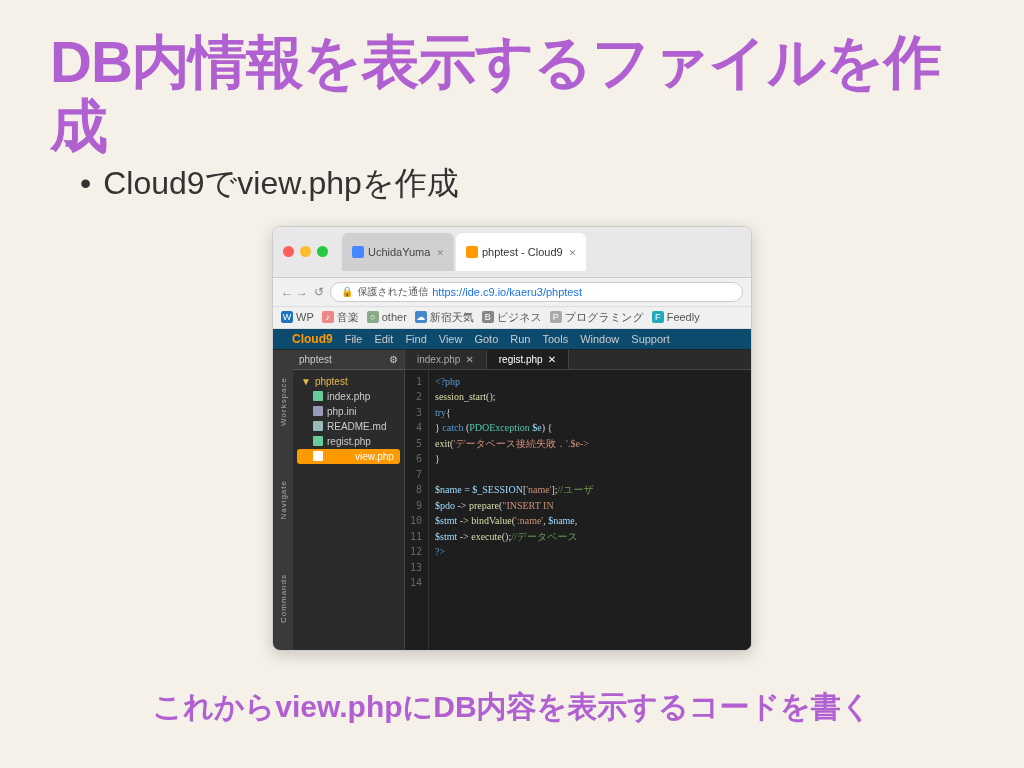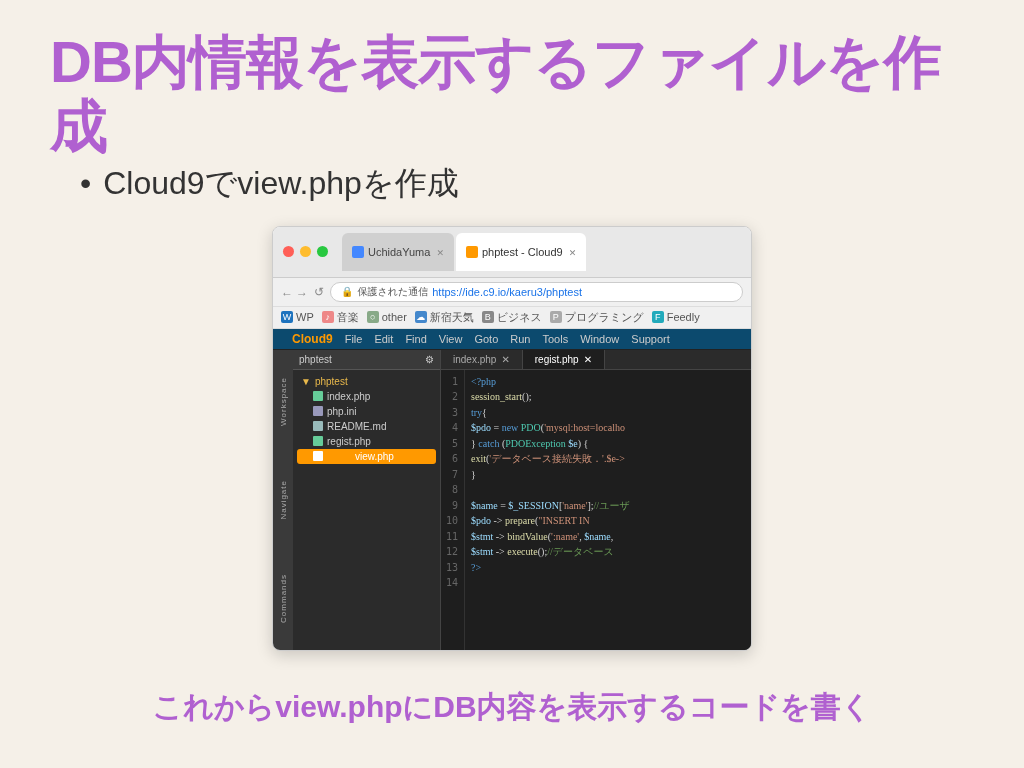--- a/index.html
+++ b/index.html
@@ -242,21 +242,21 @@
 
     .sidebar-label-text {
       color: #aaa;
       font-size: 8px;
       writing-mode: vertical-rl;
       transform: rotate(180deg);
       letter-spacing: 1px;
     }
 
     .file-panel {
-      width: 148px;
+      width: 112px;
       background: #2b2b2b;
       border-right: 1px solid #444;
       overflow: hidden;
     }
 
     .file-panel-header {
       background: #3a3a3a;
       color: #ccc;
       font-size: 10px;
       padding: 4px 6px;
@@ -530,21 +530,20 @@
             </div>
           </div>
           <div class="editor-content">
             <div class="line-numbers">
               1<br>2<br>3<br>4<br>5<br>6<br>7<br>8<br>9<br>10<br>11<br>12<br>13<br>14
             </div>
             <div class="code-area">
               <div class="code-line"><span class="kw">&lt;?php</span></div>
               <div class="code-line"><span class="fn">session_start</span>();</div>
               <div class="code-line"><span class="kw">try</span>{</div>
-              <div class="code-line"><span class="var">$pdo</span> = <span class="kw">new</span> <span class="cls">PDO</span>(<span class="st">'mysql:host=localho</span></div>
               <div class="code-line">} <span class="kw">catch</span> (<span class="cls">PDOException</span> <span class="var">$e</span>) {</div>
               <div class="code-line"><span class="fn">exit</span>(<span class="st">'データベース接続失敗．'.$e-&gt;</span></div>
               <div class="code-line">}</div>
               <div class="code-line">&nbsp;</div>
               <div class="code-line"><span class="var">$name</span> = <span class="var">$_SESSION</span>[<span class="st">'name'</span>];<span class="cm">//ユーザ</span></div>
               <div class="code-line"><span class="var">$pdo</span> -&gt; <span class="fn">prepare</span>(<span class="st">"INSERT IN</span></div>
               <div class="code-line"><span class="var">$stmt</span> -&gt; <span class="fn">bindValue</span>(<span class="st">':name'</span>, <span class="var">$name</span>,</div>
               <div class="code-line"><span class="var">$stmt</span> -&gt; <span class="fn">execute</span>();<span class="cm">//データベース</span></div>
               <div class="code-line"><span class="kw">?&gt;</span></div>
             </div>

